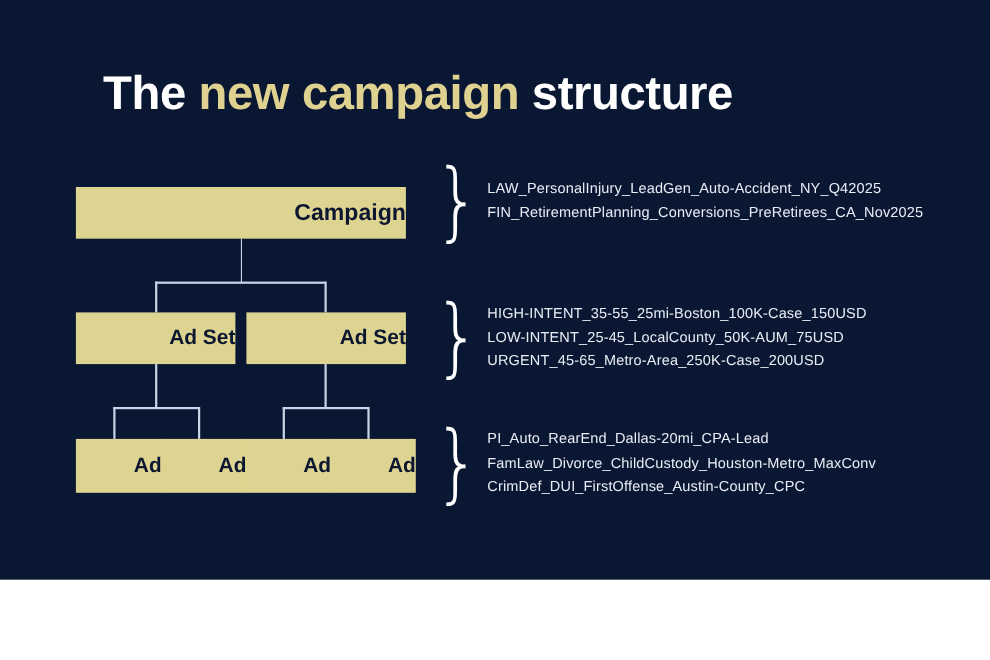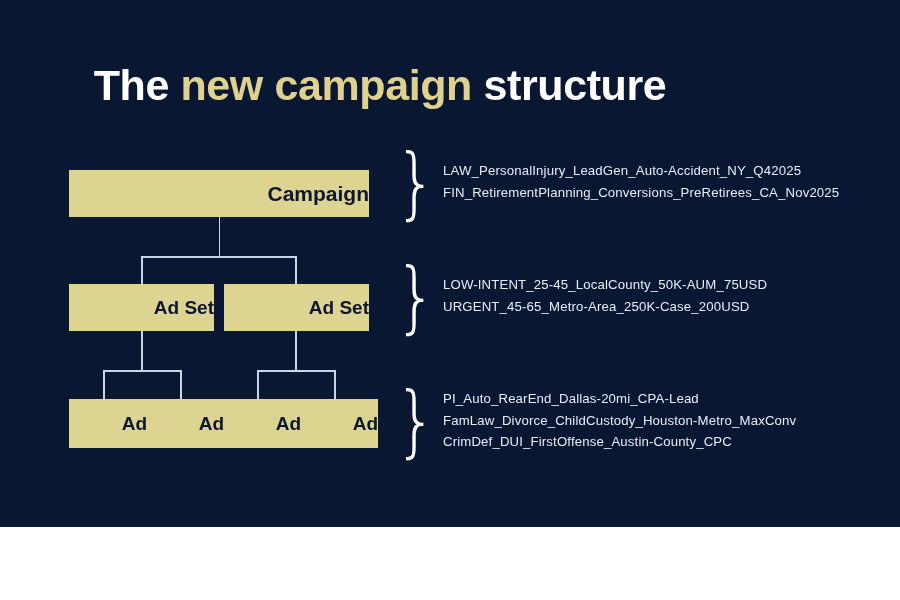--- a/index.html
+++ b/index.html
@@ -183,20 +183,21 @@
     <div class="brace">}</div>
     <div class="lines">
       <div class="ln">LAW_PersonalInjury_LeadGen_Auto-Accident_NY_Q42025</div>
       <div class="ln">FIN_RetirementPlanning_Conversions_PreRetirees_CA_Nov2025</div>
     </div>
   </div>
 
   <div class="group g2">
     <div class="brace">}</div>
     <div class="lines">
+      <div class="ln">HIGH-INTENT_35-55_25mi-Boston_100K-Case_150USD</div>
       <div class="ln">LOW-INTENT_25-45_LocalCounty_50K-AUM_75USD</div>
       <div class="ln">URGENT_45-65_Metro-Area_250K-Case_200USD</div>
     </div>
   </div>
 
   <div class="group g3">
     <div class="brace">}</div>
     <div class="lines">
       <div class="ln">PI_Auto_RearEnd_Dallas-20mi_CPA-Lead</div>
       <div class="ln">FamLaw_Divorce_ChildCustody_Houston-Metro_MaxConv</div>

